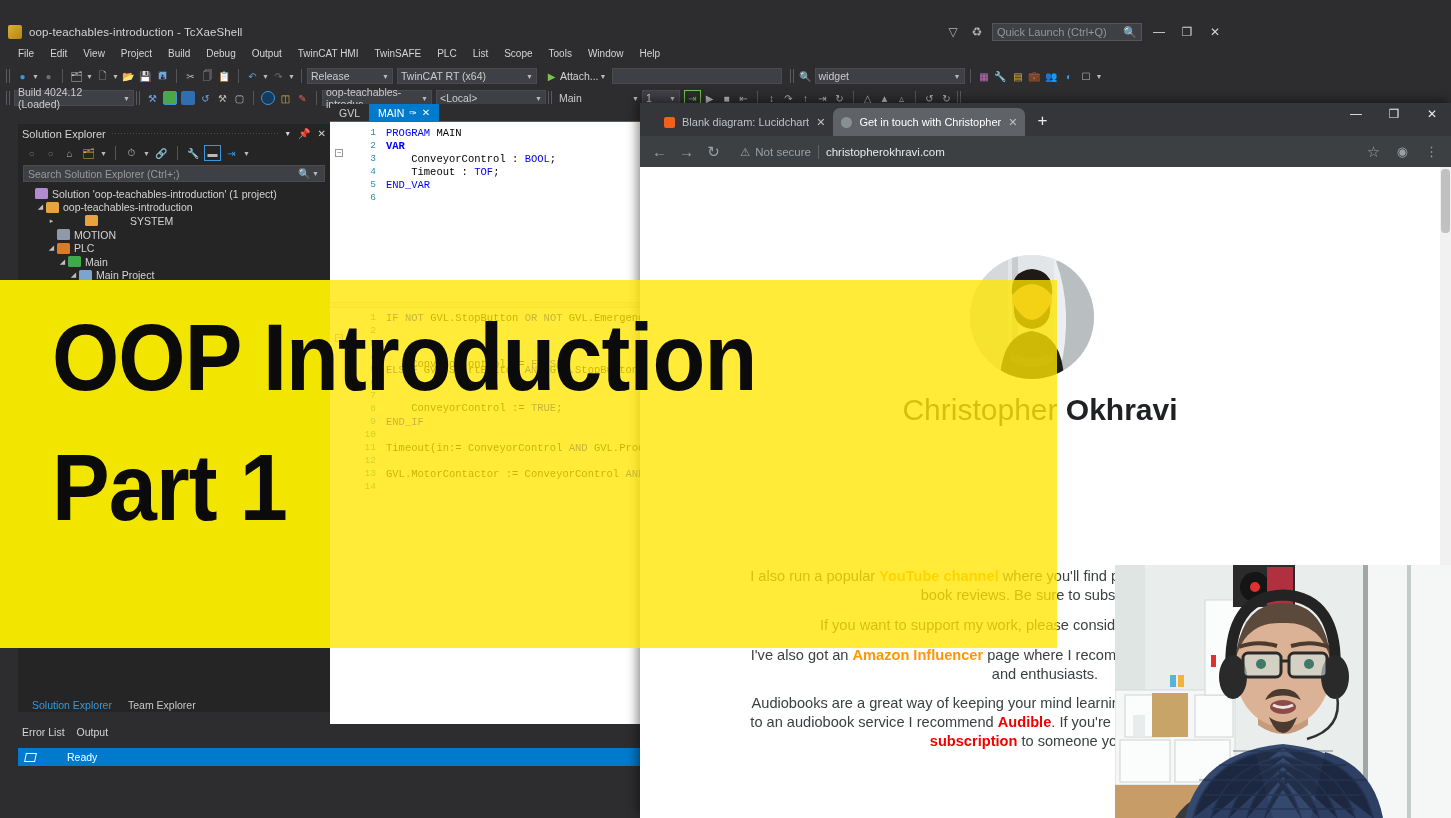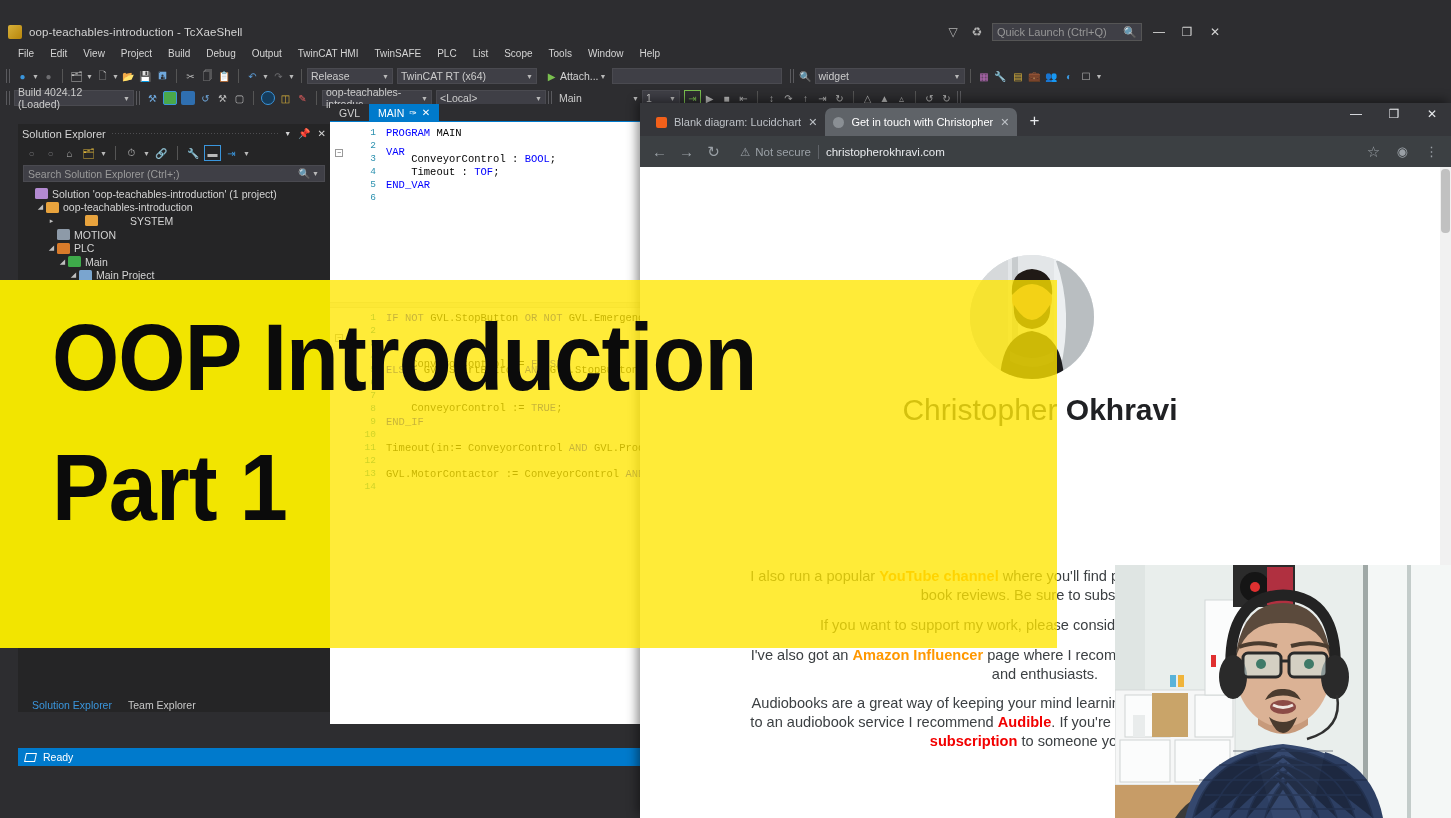--- a/index.html
+++ b/index.html
@@ -76,32 +76,32 @@
   .kw { color:#0000ff; }
   .ed-splitter { position:absolute; left:0; top:180px; width:902px; height:6px; background:#f0f0f0;
                  border-top:1px solid #e0e0e0; border-bottom:1px solid #e0e0e0;}
   .ed-scroll { position:absolute; right:0; top:0; width:14px; height:100%; background:#f0f0f0; }
 
   .vs-bottombar { position:absolute; left:18px; top:704px; width:1214px; height:16px; display:flex;
                   align-items:center; gap:12px; padding-left:4px; }
   .vs-bottombar span { font-size:10.5px; color:#d4d4d4; }
 
   .statusbar { position:absolute; left:18px; top:728px; width:1214px; height:18px; background:#007acc;
-               display:flex; align-items:center; padding:0 7px; }
+               display:flex; align-items:center; padding:0 7px;gap:24px; }
   .statusbar .ready { color:#fff; font-size:10.5px; margin-left:7px; }
   .sb-flag { width:11px; height:9px; border:1.2px solid #fff; transform:skewX(-12deg); }
   .sb-right { margin-left:auto; display:flex; align-items:center; gap:3px; }
   .sb-chip { width:14px; height:11px; background:linear-gradient(#8fbf4f,#d8d84a); border:1px solid #0b4f7a; }
   .sb-num { width:13px; height:11px; background:#fff; color:#000; font-size:8.5px; text-align:center;
             line-height:11px; }
 
   
   #chrome { position:absolute; left:640px; top:103px; width:811px; height:715px; background:#fff;
             box-shadow:-3px -3px 10px rgba(0,0,0,.45); }
-  .cr-tabstrip { height:33px; background:#35363a; display:flex; align-items:flex-end; padding-left:8px;text-align:center; }
+  .cr-tabstrip { height:33px; background:#35363a; display:flex; align-items:flex-end; padding-left:16px;text-align:center; }
   .cr-tab { height:28px; display:flex; align-items:center; gap:7px; padding:0 8px; border-radius:7px 7px 0 0;
             font-size:11px; color:#bdc1c6; min-width:158px; }
   .cr-tab.active { background:#5f6368; color:#fff; }
   .cr-fav { width:11px; height:11px; border-radius:2px; flex:0 0 auto; }
   .cr-tab .lbl { flex:1 1 auto; overflow:hidden; text-overflow:ellipsis; white-space:nowrap; }
   .cr-tab .x { font-size:11px; color:#bdc1c6; }
   .cr-new { width:26px; height:26px; border-radius:50%; color:#e8eaed; font-size:17px;
             display:flex; align-items:center; justify-content:center; margin-left:4px; margin-bottom:2px; }
   .cr-winbtns { margin-left:auto; display:flex; align-self:flex-start; }
   .cr-winbtns div { width:38px; height:22px; display:flex; align-items:center; justify-content:center;
@@ -452,21 +452,21 @@
             <span class="x">✕</span>
           </div>
         </div>
         <div class="ed-surface">
           <div class="glyph-col"></div>
           <div class="fold-box" style="top:27px;">−</div>
           <div id="decl-code">
               <div class="ln" style="top: 5px;">1</div>
               <div class="codeline" style="top: 5px;"><span class="kw">PROGRAM</span> MAIN</div>
               <div class="ln" style="top: 18px;">2</div>
-              <div class="codeline" style="top: 24px;"><span class="kw">VAR</span></div>
+              <div class="codeline" style="top: 18px; font-weight: bold;"><span class="kw">VAR</span></div>
               <div class="ln" style="top: 31px;">3</div>
               <div class="codeline" style="top: 31px;">    ConveyorControl : <span class="kw">BOOL</span>;</div>
               <div class="ln" style="top: 44px;">4</div>
               <div class="codeline" style="top: 44px;">    Timeout : <span class="kw">TOF</span>;</div>
               <div class="ln" style="top: 57px;">5</div>
               <div class="codeline" style="top: 57px;"><span class="kw">END_VAR</span></div>
               <div class="ln" style="top: 70px;">6</div>
               <div class="codeline" style="top: 70px;"></div>
             </div>
           <div class="ed-splitter"></div>
@@ -499,20 +499,24 @@
               <div class="ln" style="top: 346px;">13</div>
               <div class="codeline" style="top: 346px;">GVL.MotorContactor := ConveyorControl <span class="kw">AND</span> Timeout.Q;</div>
               <div class="ln" style="top: 359px;">14</div>
               <div class="codeline" style="top: 359px;"></div>
             </div>
           <div class="ed-scroll"></div>
         </div>
       </div>
     </div>
 
+    <div class="vs-bottombar">
+      <span>Error List</span>
+      <span>Output</span>
+    </div>
 
     <div class="statusbar">
       <div class="sb-flag"></div>
       <div class="ready">Ready</div>
       <div class="sb-right">
         <div class="sb-chip"></div>
         <div class="sb-num">0</div>
         <div style="color:#fff;font-size:10px;">L</div>
       </div>
     </div>

